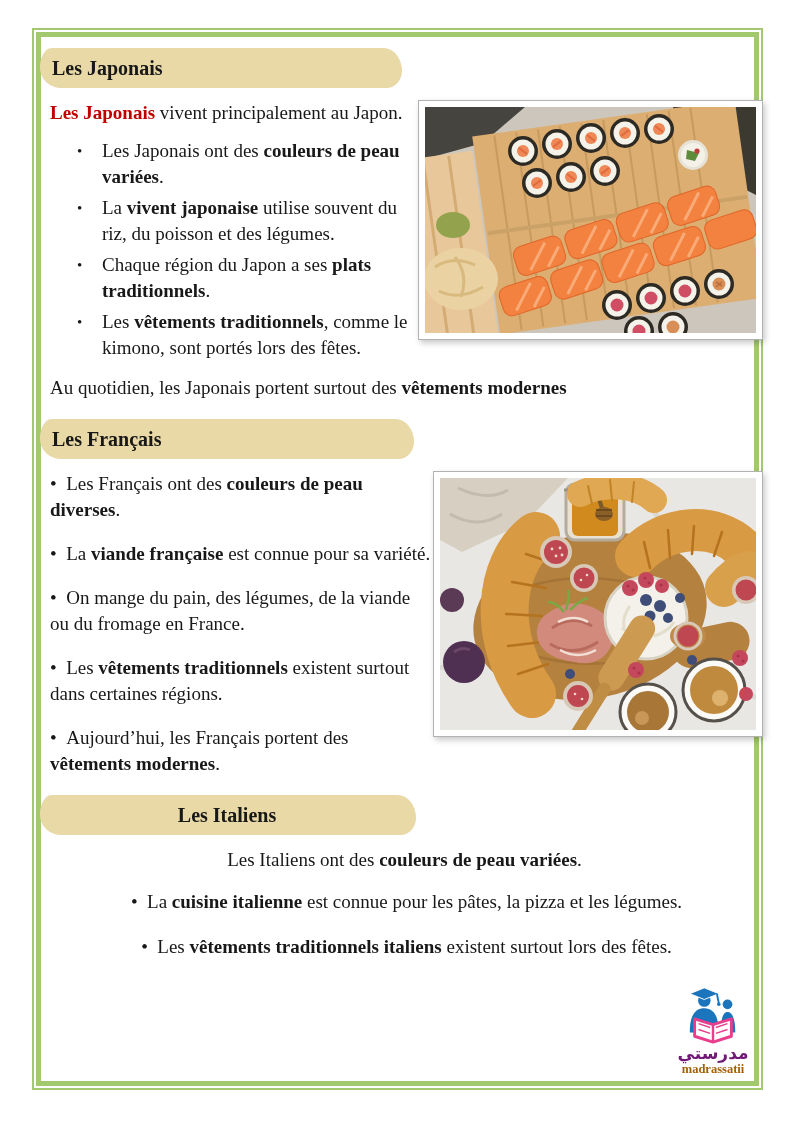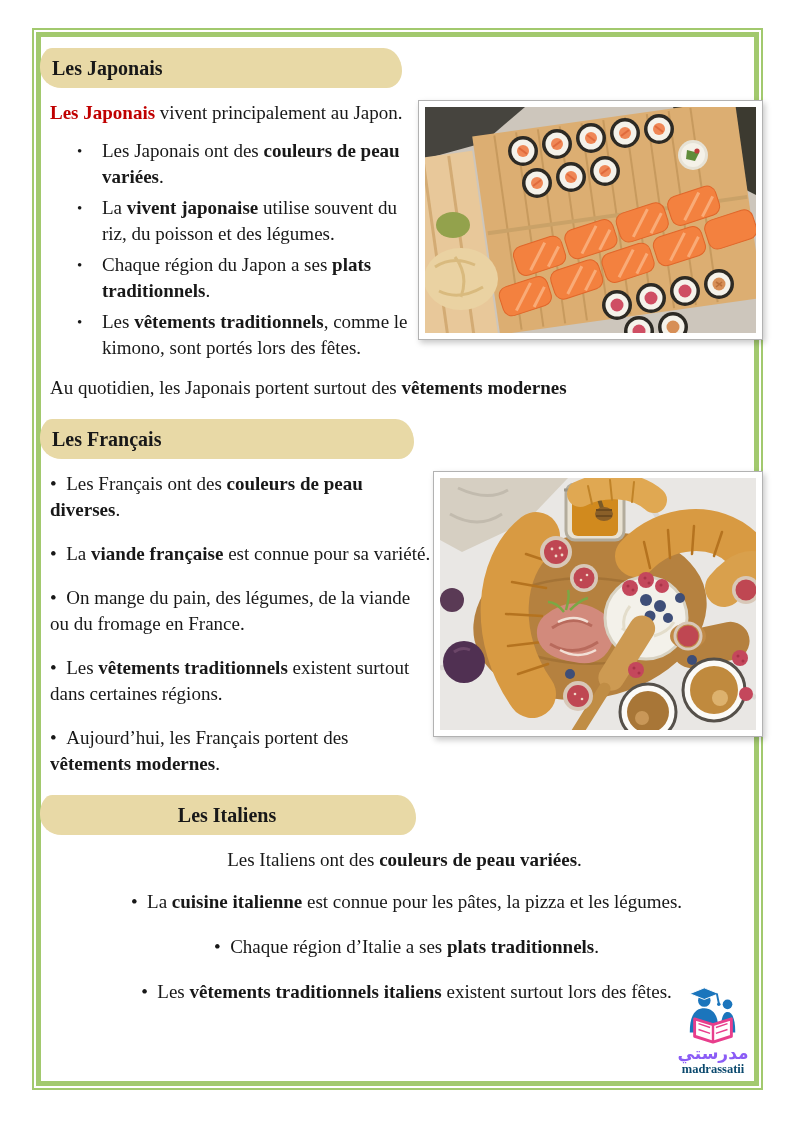--- a/index.html
+++ b/index.html
@@ -50,22 +50,22 @@
   .photo svg{display:block;}
   .photo-sushi{margin:-40px 0 30px 12px;}
   .photo-breakfast{margin:-26px 0 18px 10px;}
 
   section{overflow:visible;}
   .sec-francais{margin-top:4px;}
   .sec-italiens{margin-top:2px;text-align:center;}
 
   .logo{position:absolute;left:664px;top:984px;width:98px;text-align:center;}
   .logo svg{display:block;margin:0 auto;}
-  .logo-ar{font-size:17px;font-weight:bold;color:#8b5cf6;line-height:18px;font-family:"DejaVu Sans",sans-serif;}
-  .logo-la{font-size:12.5px;font-weight:bold;color:#0c4a6e;line-height:14px;font-family:"Liberation Serif",serif;}
+  .logo-ar{font-size:17px;font-weight:bold;color:#701a75;line-height:18px;font-family:"DejaVu Sans",sans-serif;}
+  .logo-la{font-size:12.5px;font-weight:bold;color:#a16207;line-height:14px;font-family:"Liberation Serif",serif;}
 </style>
 </head>
 <body>
 
 <div class="frame">
   <div class="frame-inner"></div>
 </div>
 
 <div class="content">
 
@@ -380,21 +380,20 @@
     </div>
   </section>
 
   <section class="sec-italiens">
     <div class="hl hl-3">Les Italiens</div>
 
     <p class="p" style="margin-bottom:16px"><span>Les Italiens ont des </span><span class="b">couleurs de peau variées</span><span>.</span></p>
 
     <div class="list-flat">
       <div class="item" style="margin-bottom:19px"><span>La </span><span class="b">cuisine italienne</span><span> est connue pour les pâtes, la pizza et les légumes.</span></div>
-      <div class="item" style="margin-bottom:19px"><span>Chaque région d’Italie a ses </span><span class="b">plats traditionnels</span><span>.</span></div>
       <div class="item"><span>Les </span><span class="b">vêtements traditionnels italiens</span><span> existent surtout lors des fêtes.</span></div>
     </div>
   </section>
 
 </div>
 
 <div class="logo">
   <svg width="62" height="60" viewBox="0 0 64 62">
 
     <path d="M8,50 C8,30 15,25 23,25 C31,25 36,31 37,40 L37,50 Z" fill="#1b75bc"></path>

